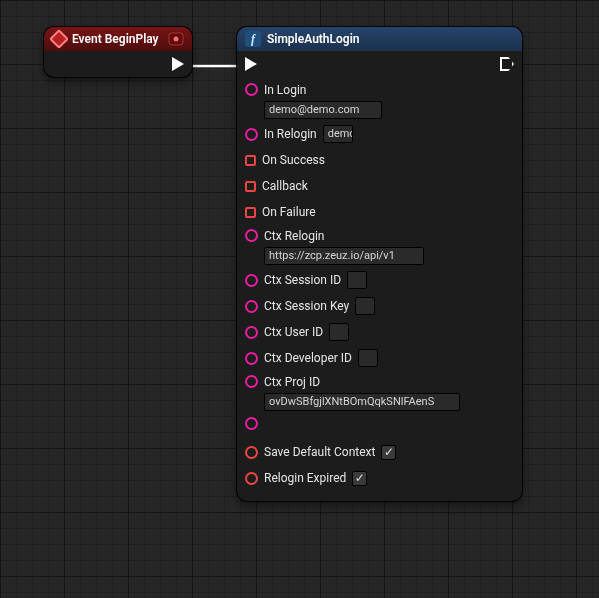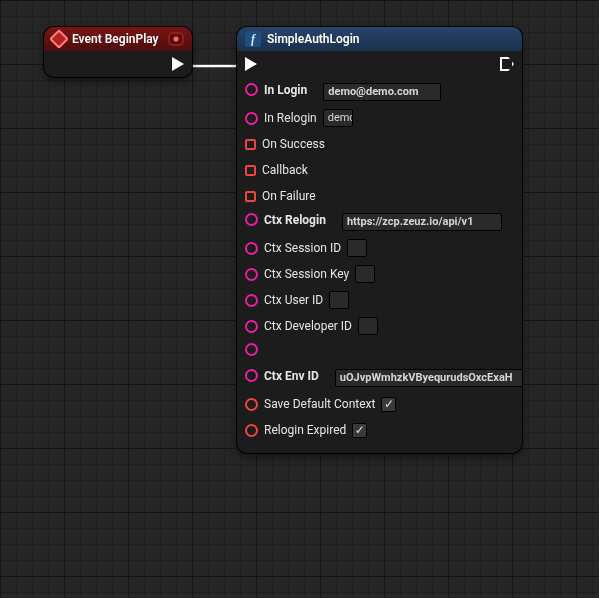--- a/index.html
+++ b/index.html
@@ -132,21 +132,21 @@
     width: 15px; height: 15px;
     border:1px solid #000;
     background:#3a3a3a;
     border-radius:2px;
     display:flex; align-items:center; justify-content:center;
     color:#ddd; font-size:12px; line-height:1;
   }
 
   svg.wire { position:absolute; overflow:visible; pointer-events:none; }
 
-  .col { display:flex; gap:16px;font-weight:bold; }
+  .col { display:flex; flex-direction:column; gap:4px; }
 </style>
 </head>
 <body>
 
 <svg class="wire" style="left:0; top:0; width:599px; height:598px;">
   <path d="M182,66 C205,66 215,66 247,66" stroke="#ffffff" stroke-width="2.5" fill="none"></path>
 </svg>
 
 <div class="node" style="left:44px; top:27px; width:148px;">
   <div class="header red">
@@ -230,28 +230,28 @@
     </div>
 
     <div class="row">
       <span class="pin magenta hollow"></span>
       <span class="label">Ctx Developer ID</span>
       <span class="textbox tiny"></span>
     </div>
 
     <div class="row align-top">
       <span class="pin magenta hollow"></span>
-    </div>
-
-    <div class="row align-top">
-      <span class="pin magenta hollow"></span>
       <div class="col">
-        <span class="label">Ctx Env ID</span>
-        <span class="textbox wide">uOJvpWmhzkVByequrudsOxcExaH</span>
+        <span class="label">Ctx Proj ID</span>
+        <span class="textbox wide">ovDwSBfgjlXNtBOmQqkSNlFAenS</span>
       </div>
+    </div>
+
+    <div class="row align-top">
+      <span class="pin magenta hollow"></span>
     </div>
 
     <div class="row">
       <span class="pin red-dot hollow"></span>
       <span class="label">Save Default Context</span>
       <span class="checkbox">✓</span>
     </div>
 
     <div class="row">
       <span class="pin red-dot hollow"></span>

